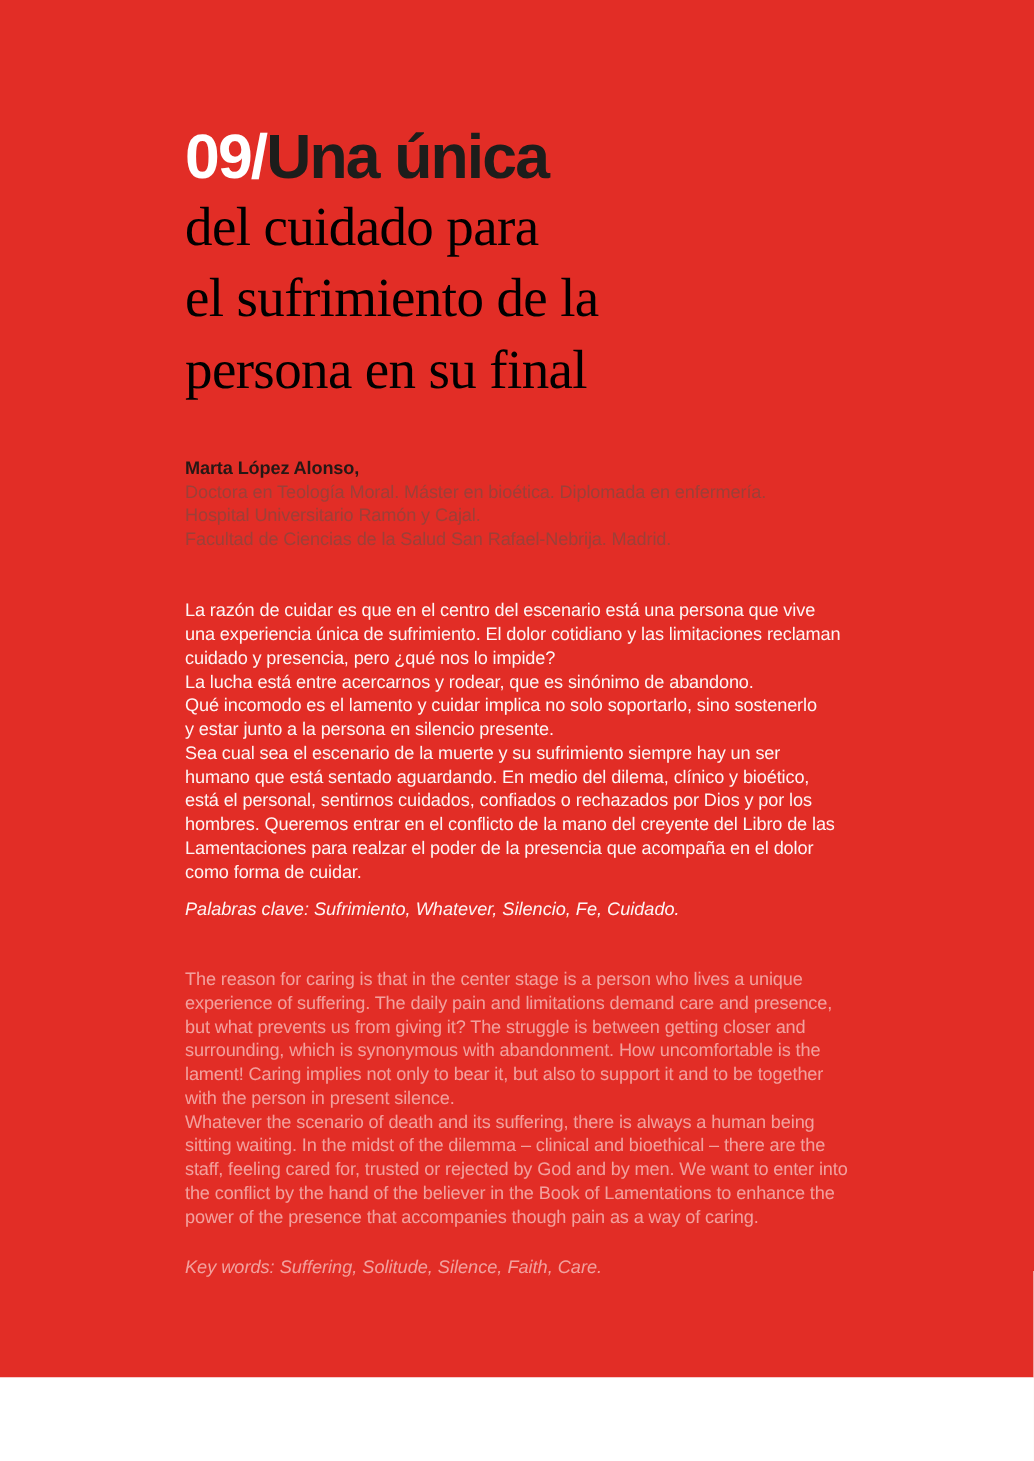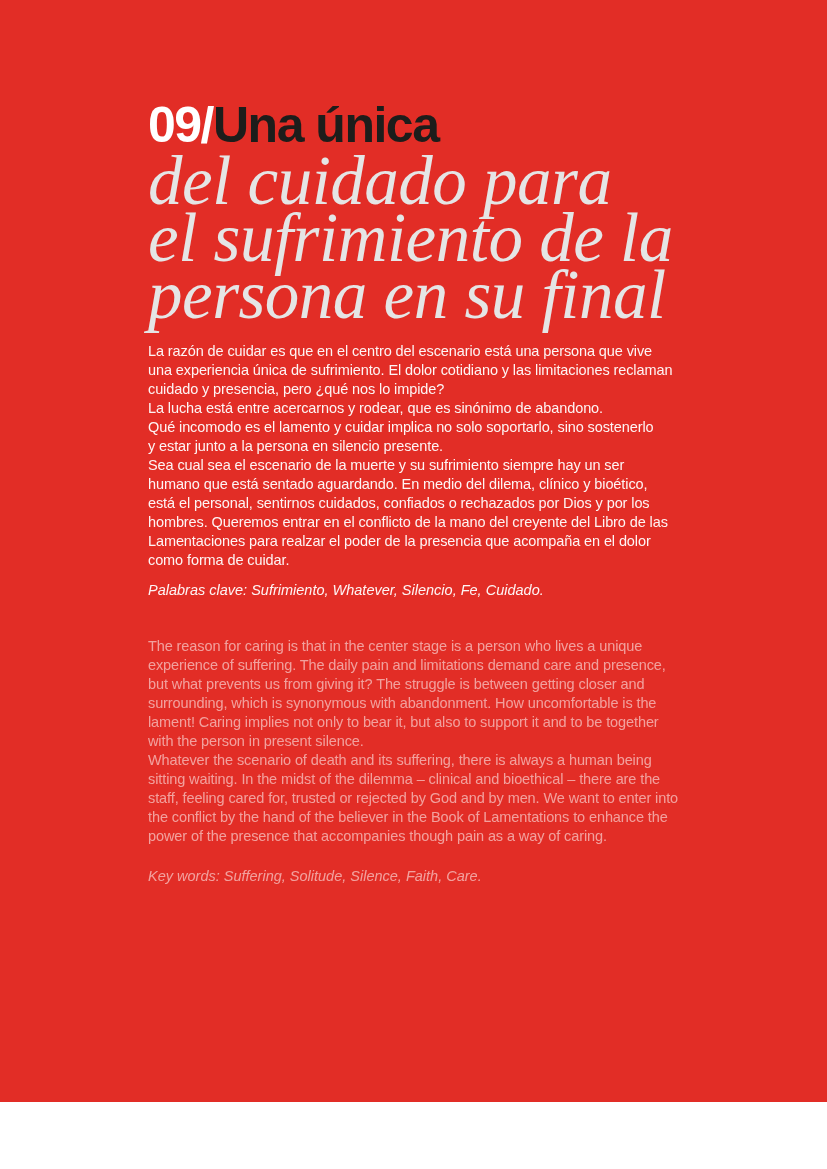--- a/index.html
+++ b/index.html
@@ -40,46 +40,45 @@
     line-height: 56px;
     letter-spacing: -1.5px;
     white-space: pre;
   }
   .title-num { color: #ffffff; }
   .title-black { color: #1d1d1b; }
   .title-serif {
     display: block;
     font-family: "Liberation Serif", serif;
     font-weight: normal;
-    font-size: 69px;
+    font-size: 44px;
     line-height: 57px;
     letter-spacing: -0.5px;
-    color: #e5e5e5;
+    color: #000000;
     white-space: pre-line;
-    font-style: italic;
   }
   
   .author-block {
     margin-top: 42px;
     font-size: 14.5px;
     line-height: 19px;
     letter-spacing: -0.1px;
   }
   .author-name {
     color: #261815;
     font-weight: bold;
     white-space: pre-line;
   }
   .author-credentials {
     color: #9c4038;
     white-space: pre-line;
   }
   
   .abstract-es {
-    margin-top: 18px;
+    margin-top: 38px;
     color: rgba(255,255,255,0.95);
     font-size: 14.5px;
     line-height: 19px;
     letter-spacing: -0.1px;
     white-space: pre-line;
   }
   .keywords-es {
     margin-top: 11px;
     color: rgba(255,255,255,0.95);
     font-size: 14.5px;
@@ -119,20 +118,26 @@
   <div class="red-panel">
     <div class="content">
 
       <div class="title-block">
         <span class="title-sans"><span class="title-num">09/</span><span class="title-black">Una única</span></span>
         <span class="title-serif">del cuidado para
 el sufrimiento de la
 persona en su final</span>
       </div>
 
+      <div class="author-block">
+        <div class="author-name">Marta López Alonso,</div>
+        <div class="author-credentials">Doctora en Teología Moral. Máster en bioética. Diplomada en enfermería.
+Hospital Universitario Ramón y Cajal.
+Facultad de Ciencias de la Salud San Rafael-Nebrija. Madrid.</div>
+      </div>
 
       <div class="abstract-es">La razón de cuidar es que en el centro del escenario está una persona que vive
 una experiencia única de sufrimiento. El dolor cotidiano y las limitaciones reclaman
 cuidado y presencia, pero ¿qué nos lo impide?
 La lucha está entre acercarnos y rodear, que es sinónimo de abandono.
 Qué incomodo es el lamento y cuidar implica no solo soportarlo, sino sostenerlo
 y estar junto a la persona en silencio presente.
 Sea cual sea el escenario de la muerte y su sufrimiento siempre hay un ser
 humano que está sentado aguardando. En medio del dilema, clínico y bioético,
 está el personal, sentirnos cuidados, confiados o rechazados por Dios y por los

